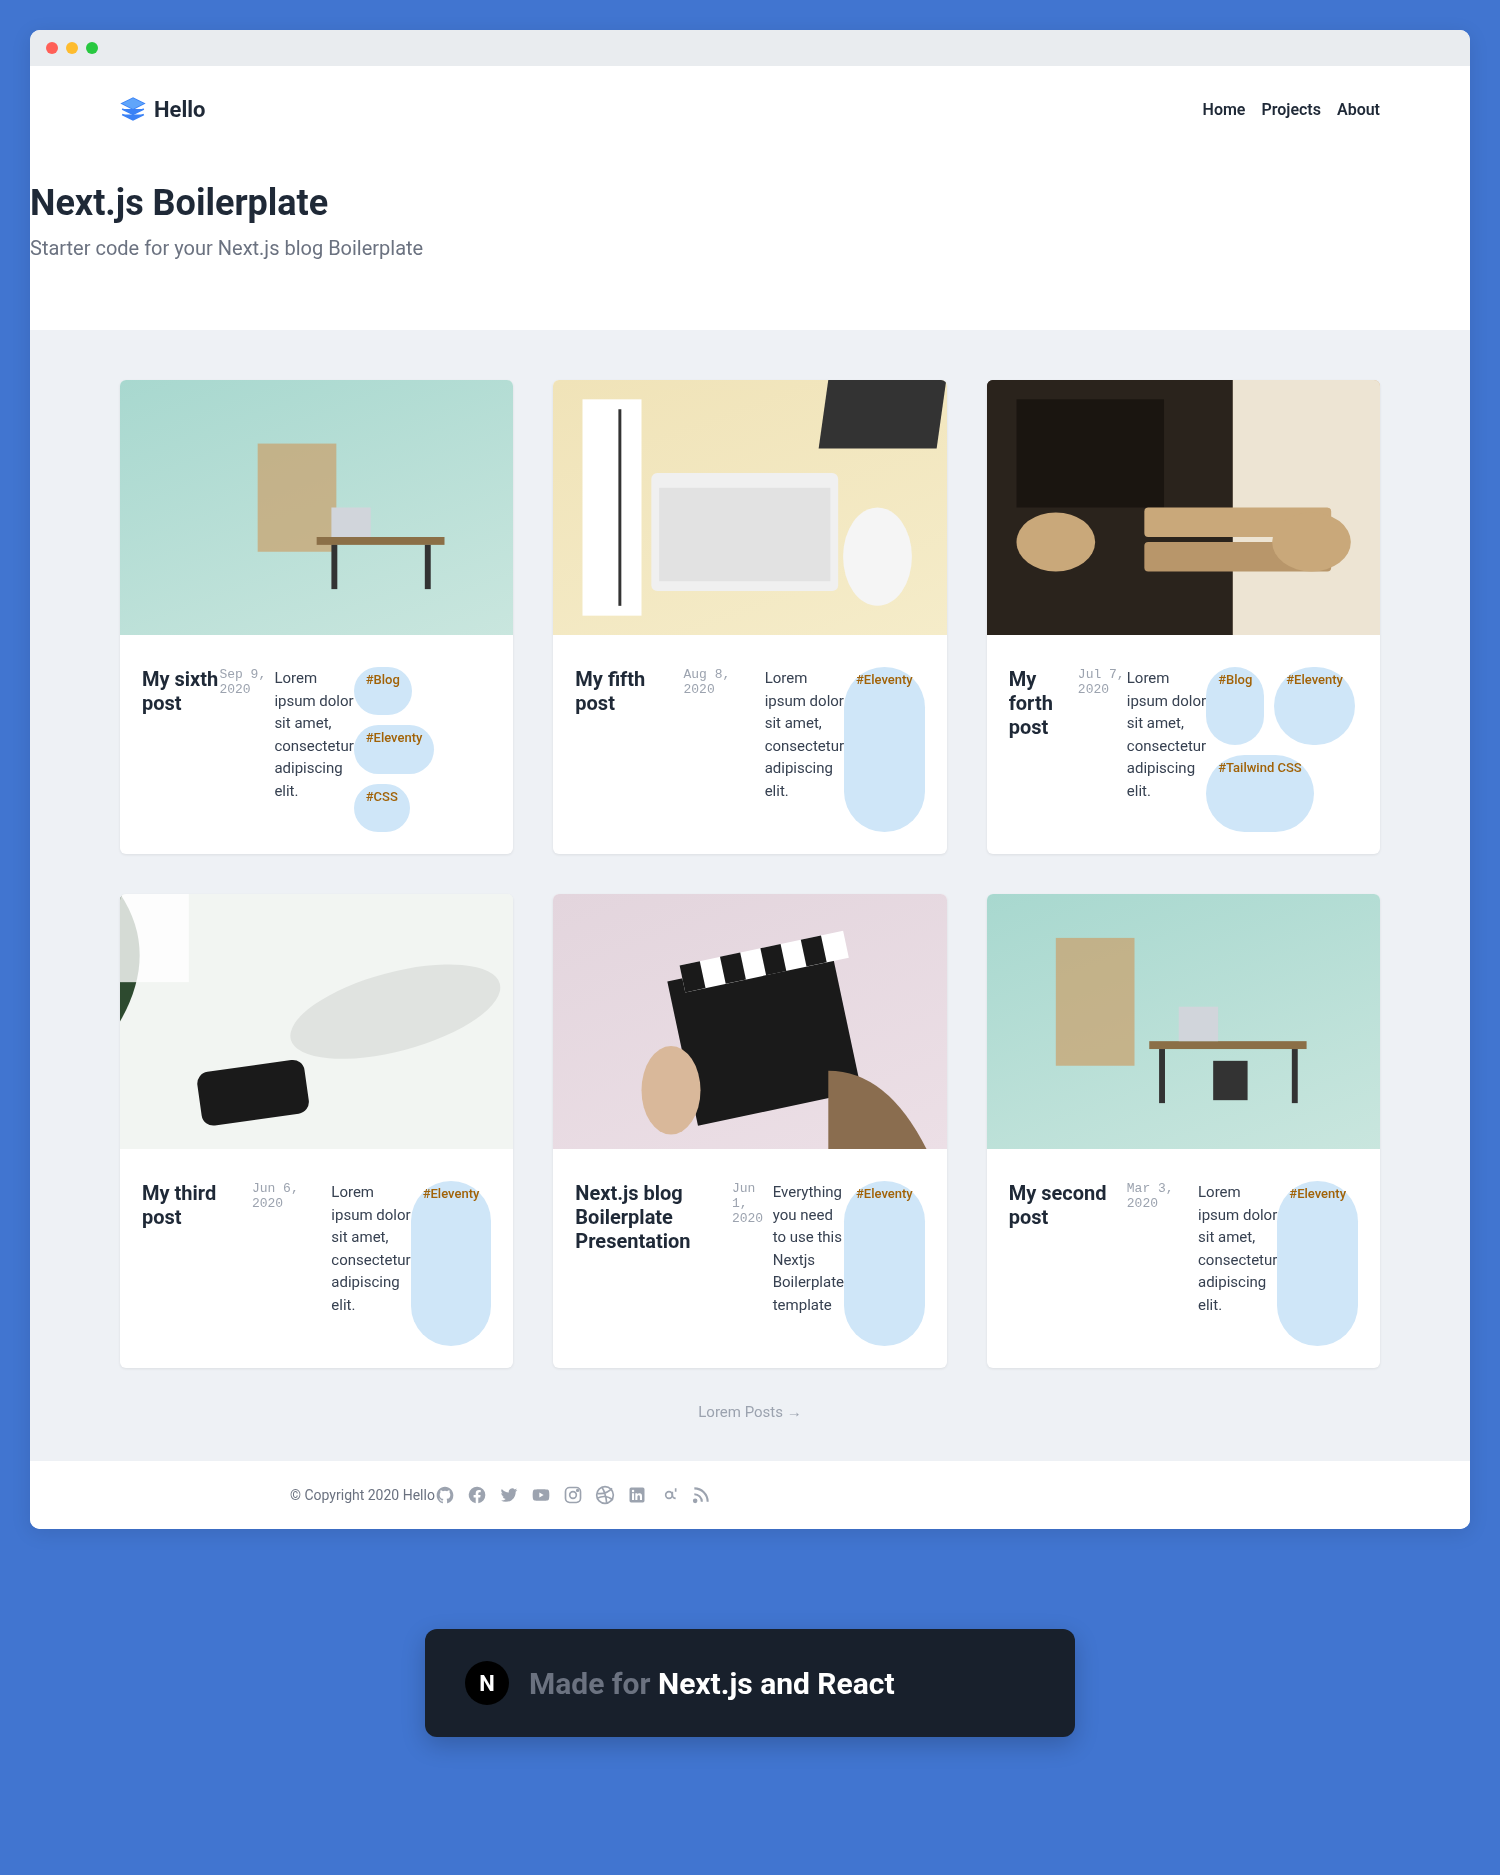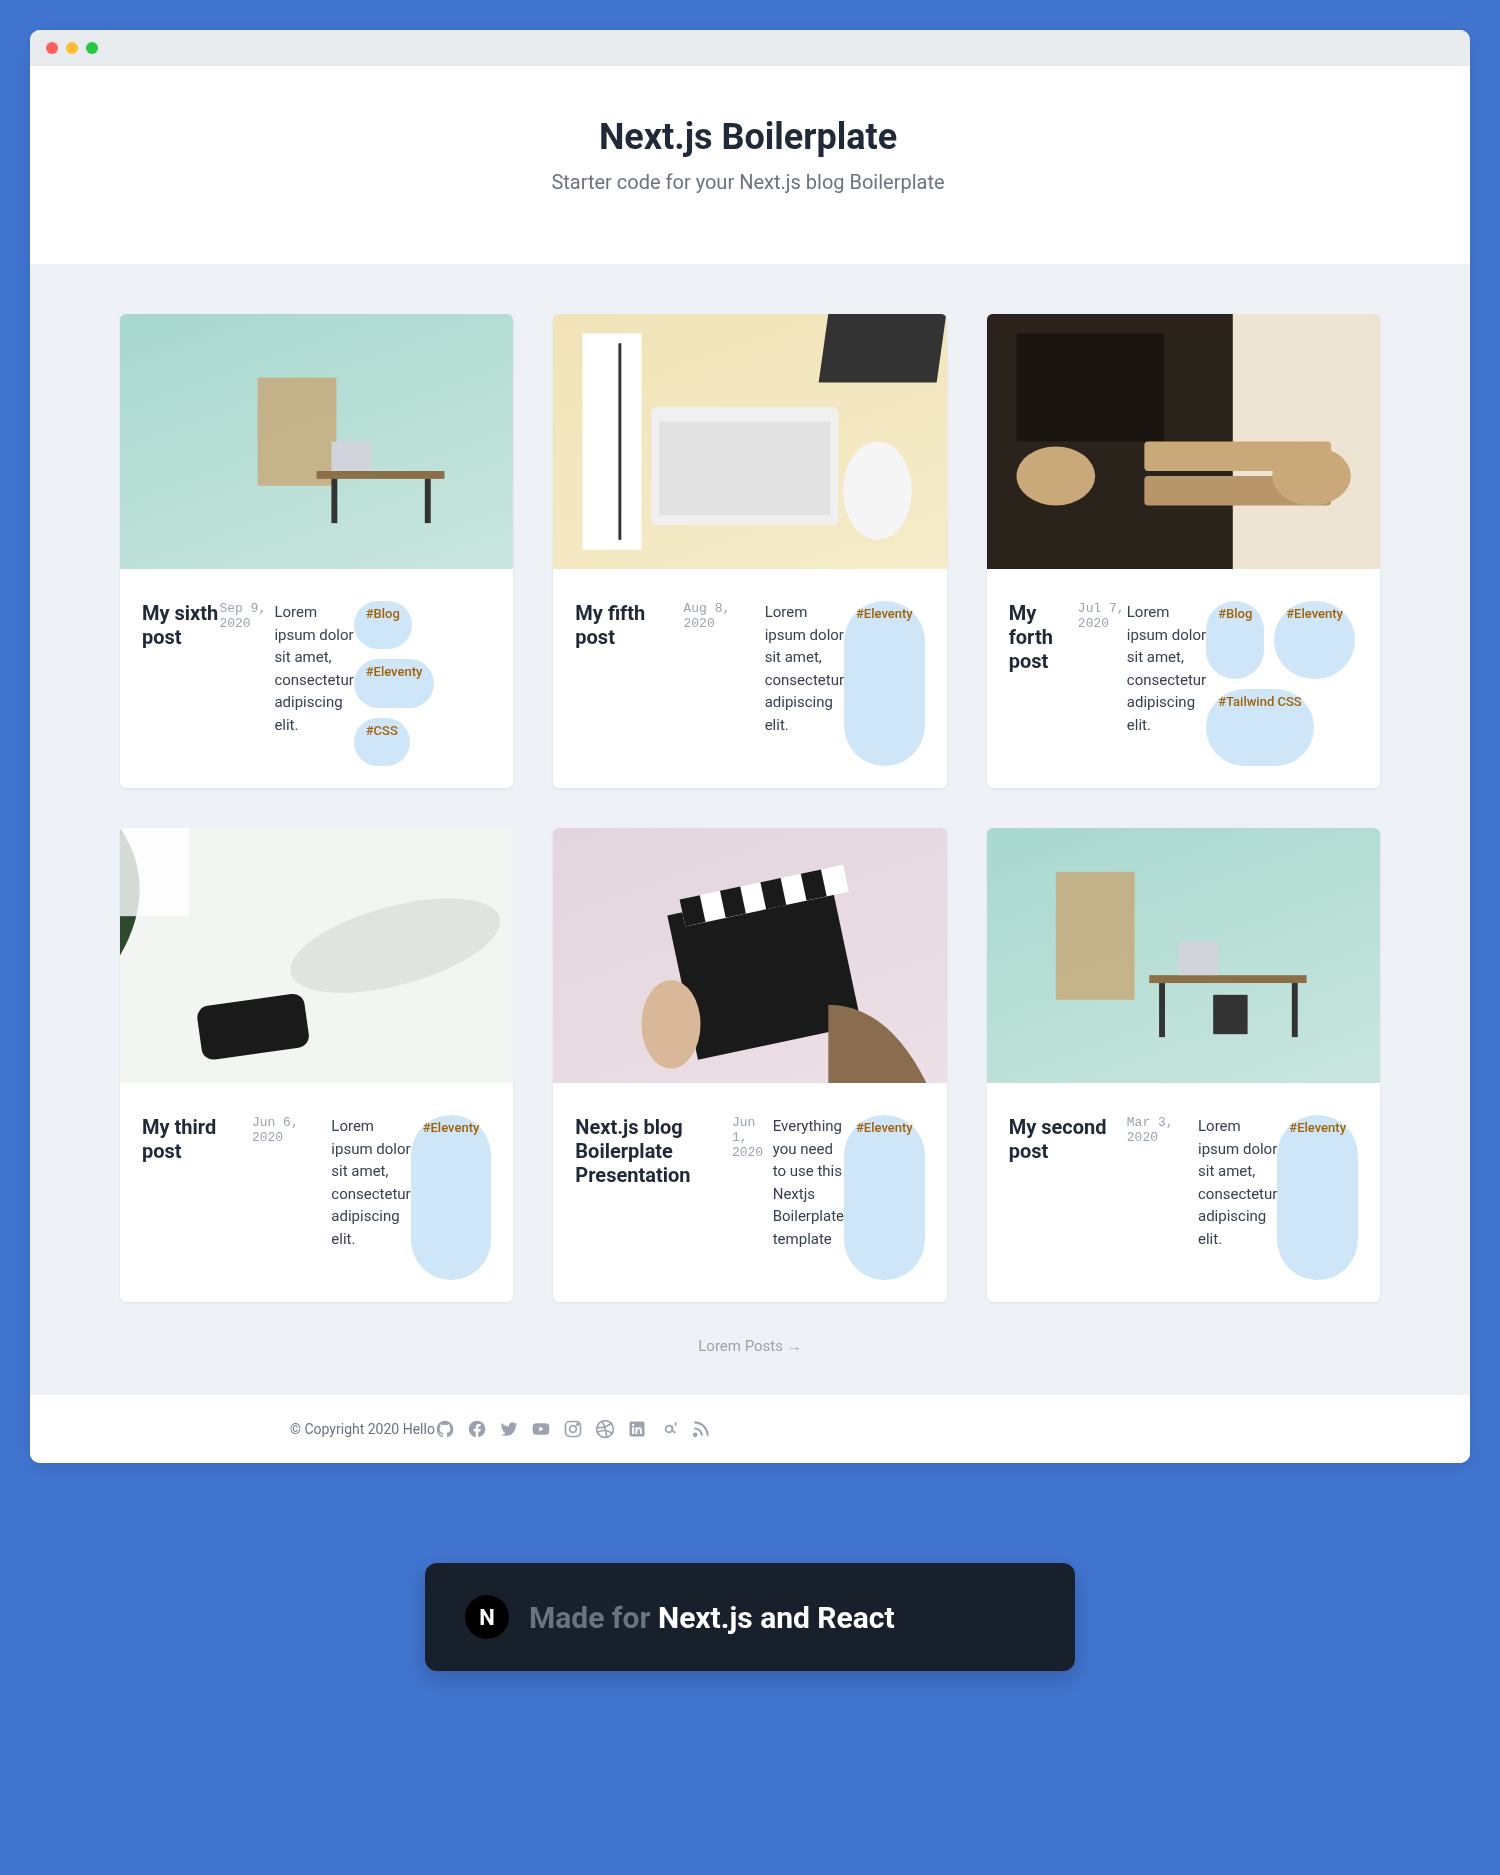--- a/index.html
+++ b/index.html
@@ -43,21 +43,20 @@
   }
   .nav { display: flex; gap: 16px; }
   .nav a {
     text-decoration: none;
     color: #1f2937;
     font-weight: 600;
     font-size: 16px;
   }
 
   .hero {
-    text-align: center;
     padding: 50px 4px 70px 0;
   }
   .hero h1 {
     font-size: 36px;
     font-weight: 700;
     color: #1f2937;
     margin-bottom: 12px;
   }
   .hero p {
     font-size: 20px;
@@ -177,20 +176,34 @@
 </head>
 <body>
 
 <div class="browser-window">
   <div class="titlebar">
     <div class="dot red"></div>
     <div class="dot yellow"></div>
     <div class="dot green"></div>
   </div>
 
+  <div class="header">
+    <div class="brand">
+      <svg width="26" height="26" viewBox="0 0 24 24">
+        <path fill="#3b82f6" d="M12 2L2 7l10 5 10-5-10-5zM2 12l10 5 10-5M2 17l10 5 10-5" stroke="#3b82f6" stroke-width="1.5"></path>
+        <path fill="#60a5fa" d="M12 2L2 7l10 5 10-5z"></path>
+      </svg>
+      <span>Hello</span>
+    </div>
+    <nav class="nav">
+      <a href="#">Home</a>
+      <a href="#">Projects</a>
+      <a href="#">About</a>
+    </nav>
+  </div>
 
   <div class="hero">
     <h1>Next.js Boilerplate</h1>
     <p>Starter code for your Next.js blog Boilerplate</p>
   </div>
 
   <div class="posts-section">
     <div class="grid">
 
       <div class="card">

